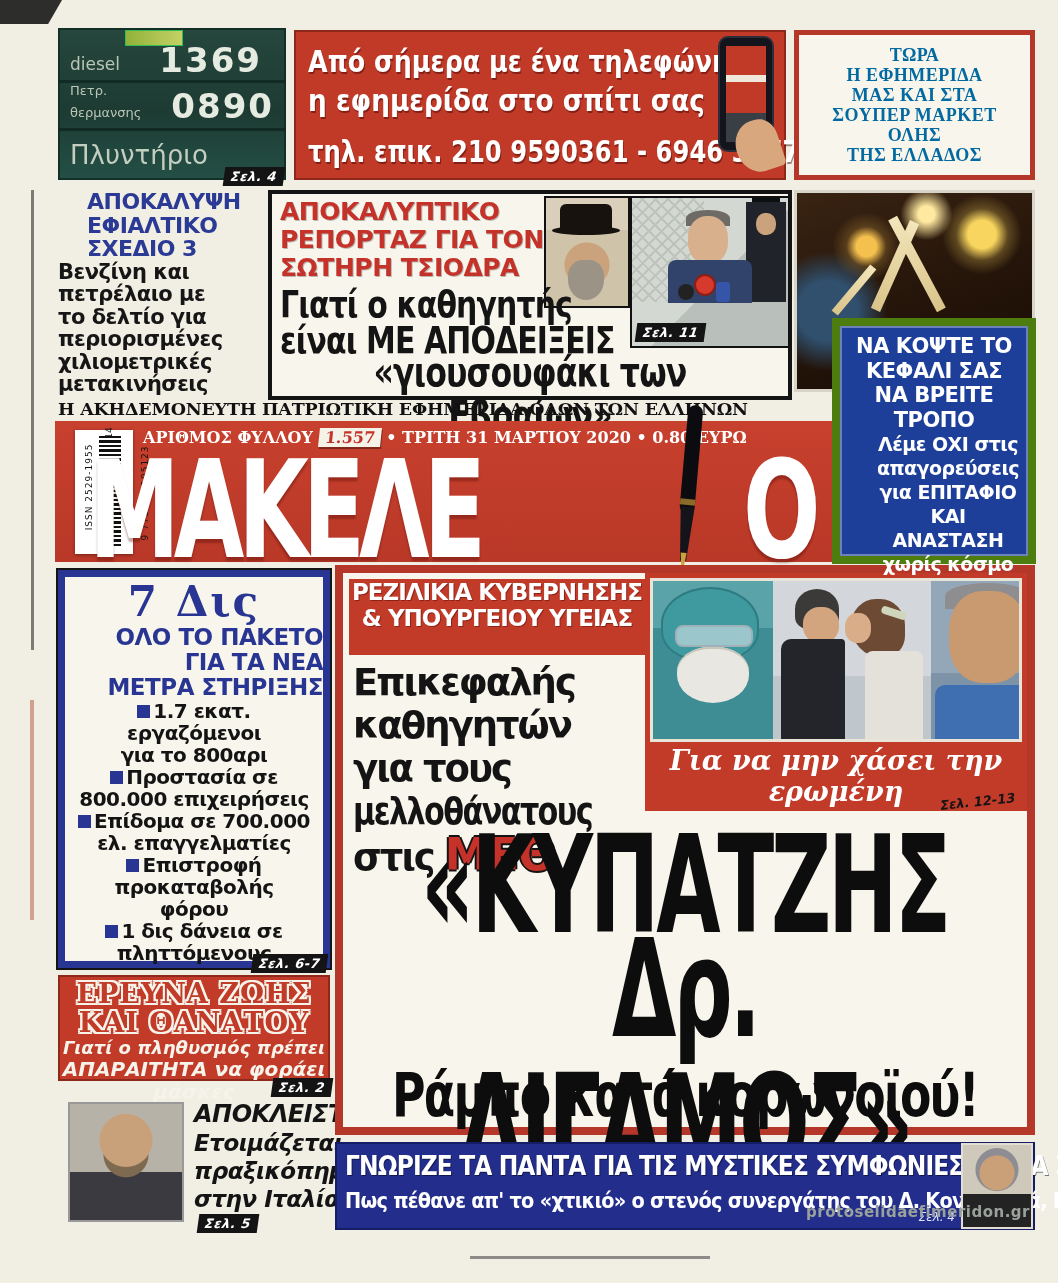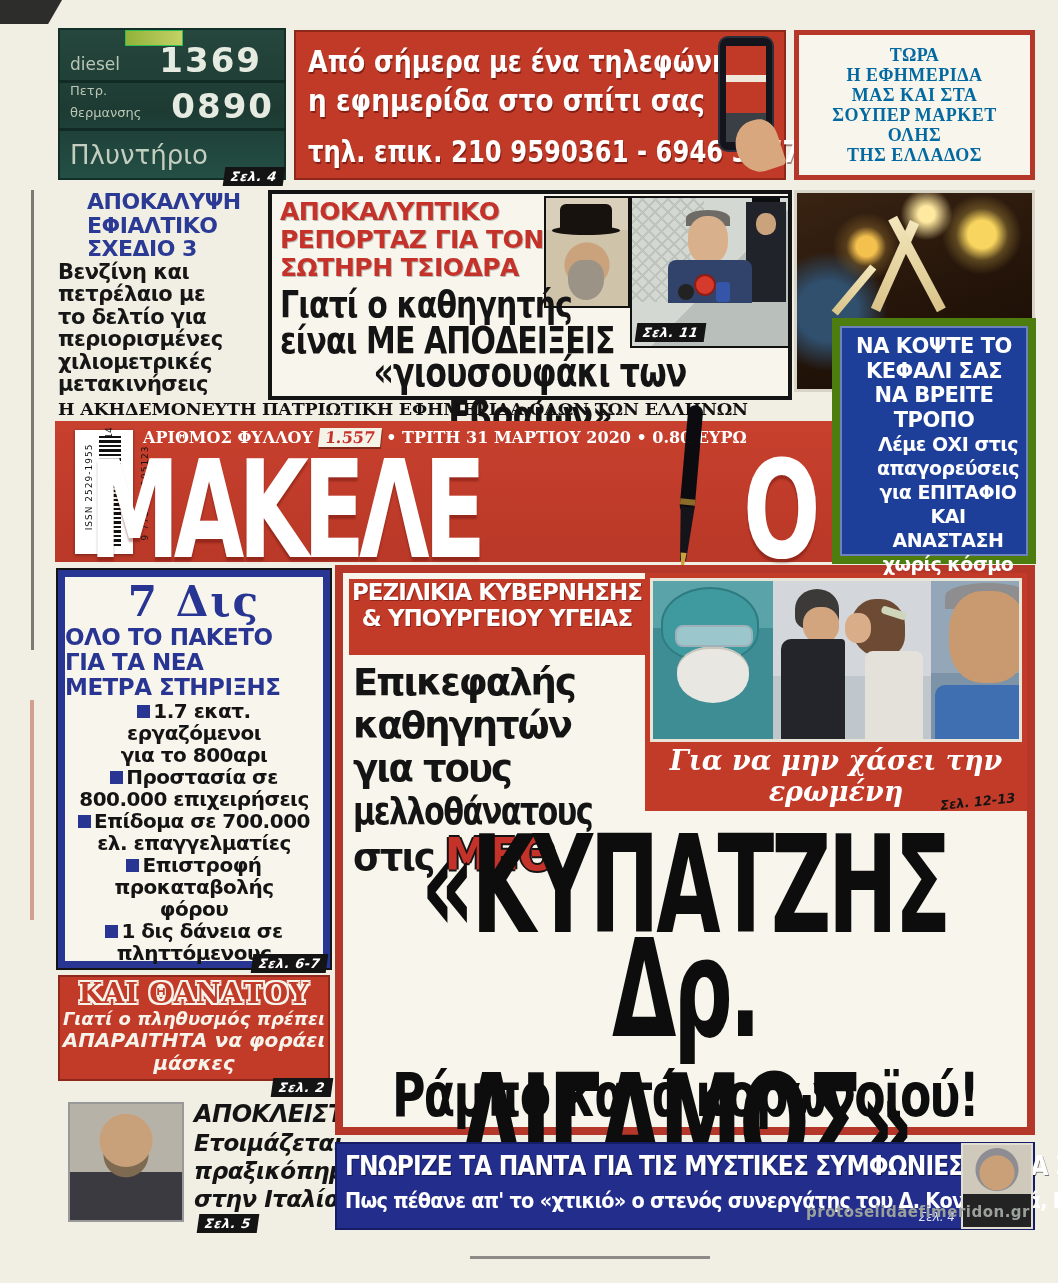--- a/index.html
+++ b/index.html
@@ -59,21 +59,21 @@
   .bstripes{position:absolute;left:24px;top:6px;width:22px;height:112px;
         background:repeating-linear-gradient(180deg,#111 0 2px,#fff 2px 4px,#111 4px 7px,#fff 7px 9px);}
   .bc-issn{position:absolute;left:-29px;top:52px;font-size:9px;color:#111;transform:rotate(-90deg);white-space:nowrap;letter-spacing:1px;}
   .bc-num{position:absolute;left:22px;top:58px;font-size:9px;color:#111;transform:rotate(-90deg);white-space:nowrap;letter-spacing:1px;}
   .bc-14{position:absolute;left:28px;top:-2px;font-size:9px;color:#111;transform:rotate(-90deg);}
   
   .pkg{left:58px;top:570px;width:272px;height:398px;background:#f8f5ec;border:7px solid #283593;box-sizing:border-box;
        box-shadow:0 0 0 2px #141414;}
   .pkg .title{text-align:center;color:#283593;font-weight:900;font-size:42px;line-height:46px;letter-spacing:2px;
        font-family:"DejaVu Serif","Liberation Serif",serif;}
-  .pkg .sub{text-align:left;color:#283593;font-weight:900;font-size:23px;line-height:25px;letter-spacing:-.5px;}
+  .pkg .sub{text-align:right;color:#283593;font-weight:900;font-size:23px;line-height:25px;letter-spacing:-.5px;}
   .pkg .ln{text-align:center;color:#141414;font-weight:900;font-size:20px;line-height:22px;letter-spacing:-.5px;}
   .sq{display:inline-block;width:13px;height:13px;background:#283593;margin-right:3px;vertical-align:baseline;}
   
   .masks{left:58px;top:975px;width:272px;height:106px;background:#c23a28;box-shadow:0 0 0 2px #8e281a inset;
        text-align:center;color:#f6f3ea;}
   .masks .t{font-family:"DejaVu Serif","Liberation Serif",serif;font-weight:900;font-size:27px;line-height:29px;
        letter-spacing:1px;color:#c23a28;
        text-shadow:-2px -2px 0 #f6f3ea,2px -2px 0 #f6f3ea,-2px 2px 0 #f6f3ea,2px 2px 0 #f6f3ea,0 -2px 0 #f6f3ea,0 2px 0 #f6f3ea,-2px 0 0 #f6f3ea,2px 0 0 #f6f3ea;}
   .masks .s{font-style:italic;font-weight:bold;}
   
@@ -309,20 +309,21 @@
     <div class="ln"><span class="sq"></span><span>Επιστροφή</span></div>
     <div class="ln"><span>προκαταβολής</span></div>
     <div class="ln"><span>φόρου</span></div>
     <div class="ln"><span class="sq"></span><span>1 δις δάνεια σε</span></div>
     <div class="ln"><span>πληττόμενους</span></div>
     <span class="pref ph-label" style="right:-4px;bottom:-12px;">Σελ. 6-7</span>
   </div>
 
   <div class="abs masks">
     <div style="padding-top:4px;">
+      <div class="t">ΕΡΕΥΝΑ ΖΩΗΣ</div>
       <div class="t">ΚΑΙ ΘΑΝΑΤΟΥ</div>
       <div class="s" style="font-size:18px;line-height:21px;">Γιατί ο πληθυσμός πρέπει</div>
       <div class="s" style="font-size:20px;line-height:23px;">ΑΠΑΡΑΙΤΗΤΑ να φοράει μάσκες</div>
     </div>
     <span class="pref ph-label" style="right:-2px;bottom:-16px;">Σελ. 2</span>
   </div>
 
   <div class="abs salv-ph"></div>
   <div class="abs" style="left:194px;top:1100px;width:160px;">
     <div class="salv-t" style="font-size:24px;line-height:29px;">ΑΠΟΚΛΕΙΣΤΙΚΟ</div>

